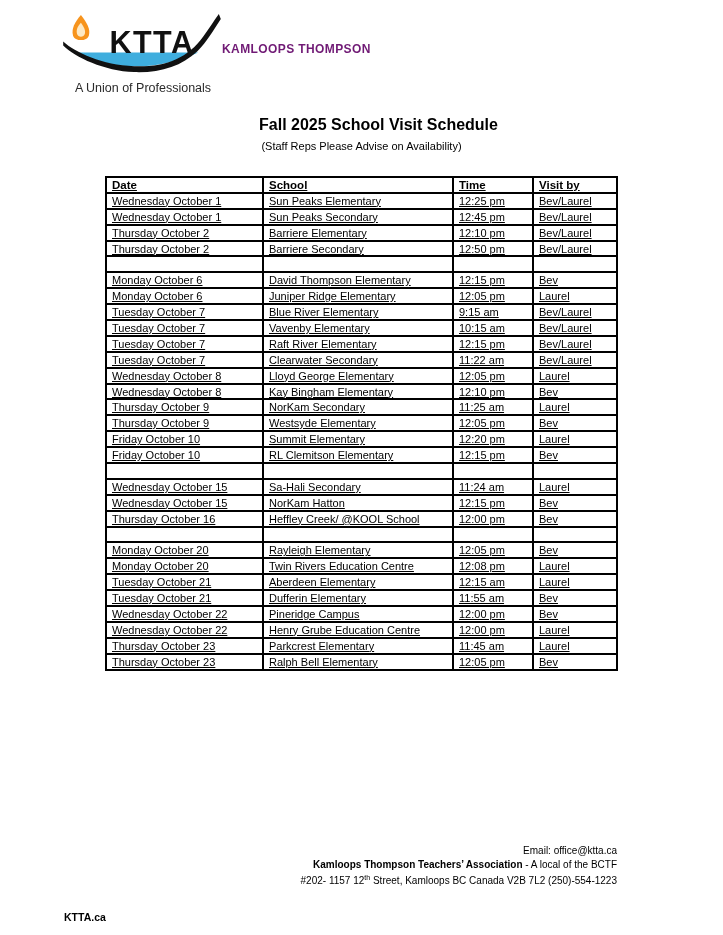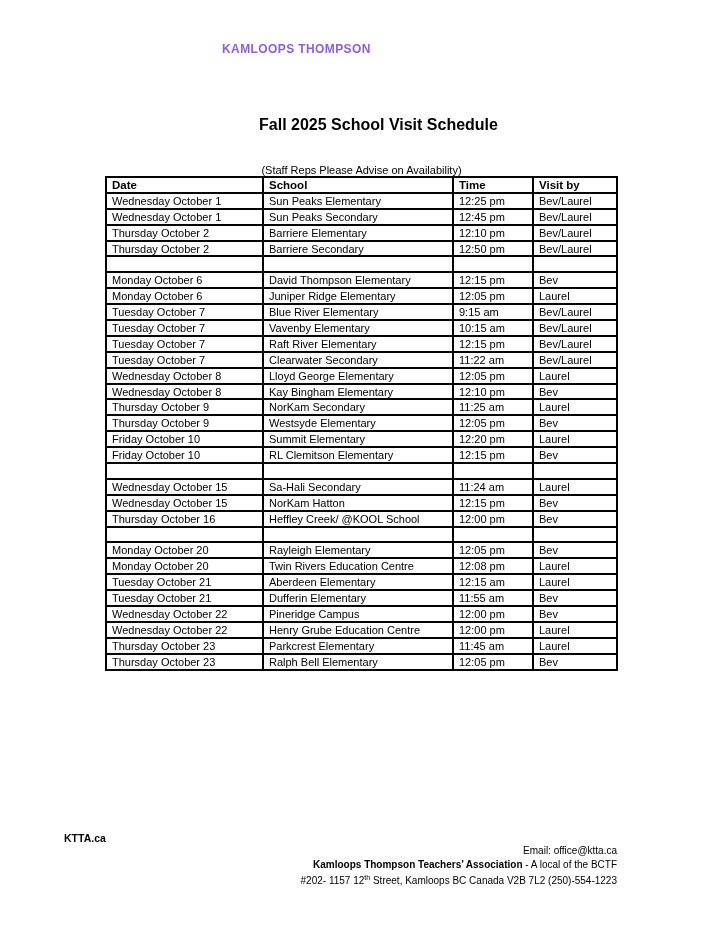--- a/index.html
+++ b/index.html
@@ -21,74 +21,89 @@
   .logo-tagline {
     margin-top: 1px;
     font-size: 12.5px;
     color: #2b2b2b;
     text-align: center;
     white-space: nowrap;
   }
   .org-name {
     position: absolute; left: 222px; top: 39px;
     font-weight: bold; font-size: 12px; line-height: 20px;
-    letter-spacing: 0.4px; color: #8b5cf6;
+    letter-spacing: 0.4px; color: #701a75;
   }
 
   
   .doc-title {
     position: absolute; top: 116px; left: 0; width: 100%;
     text-align: center; font-size: 16px; font-weight: bold; margin-left: 17px;
   }
   .doc-subtitle {
-    position: absolute; top: 164px; left: 0; width: 100%;
+    position: absolute; top: 140px; left: 0; width: 100%;
     text-align: center; font-size: 11px; font-weight: normal;
   }
 
   
   table.schedule {
     position: absolute; left: 105px; top: 176px;
     width: 511px;
     border-collapse: collapse;
     table-layout: fixed;
     font-size: 11px;
+    text-decoration: underline;
   }
   table.schedule col.c-date   { width: 157px; }
   table.schedule col.c-school { width: 190px; }
   table.schedule col.c-time   { width: 80px; }
   table.schedule col.c-visit  { width: 84px; }
   table.schedule th, table.schedule td {
     border: 2px solid #000;
     padding: 0 5px;
     height: 15.9px;
     text-align: left;
     vertical-align: middle;
     white-space: nowrap;
     overflow: hidden;
   }
   table.schedule th { font-weight: bold; font-size: 11.5px; }
 
   
   .footer-site {
-    position: absolute; left: 64px; top: 832px;
+    position: absolute; left: 64px; top: 911px;
     font-weight: bold; font-size: 10.5px;
   }
   .footer-contact {
     position: absolute; right: 106px; top: 844px;
     text-align: right; font-size: 10px; line-height: 13.5px;
     white-space: nowrap;
   }
   .footer-contact .bold { font-weight: bold; text-align: right; }
   .footer-contact sup { font-size: 7px; }
 </style>
 </head>
 <body>
 
 <div class="page">
 
+  <div class="logo-block">
+    <svg class="logo-svg" viewBox="0 0 160 67" aria-hidden="true">
+
+      <path id="logo-water" d="M 14 39 L 137 39 C 118 48 92 54 68 53 C 46 52 27 47 14 39 Z" fill="#3FAEDE"></path>
+
+      <path id="logo-swoosh" d="M 0 28 C 12 39 40 52 72 53 C 104 54 126 45 142 23 C 148 15 153 7 158 0 L 160 5 C 152 17 146 28 136 38 C 120 53 98 60 72 59 C 42 58 12 44 0 32 Z" fill="#111111"></path>
+
+      <path id="logo-flame" d="M 18 1 C 24 9 28 15 26 22 C 24 28 12 28 10 22 C 8 15 12 8 18 1 Z" fill="#F7941D"></path>
+      <path id="logo-flame-inner" d="M 18 9 C 21 13 23 17 22 20 C 21 24 15 24 14 20 C 13 16 15 12 18 9 Z" fill="#FDE9C4"></path>
+
+      <text id="logo-text" x="47" y="40" font-family="Liberation Sans, sans-serif" font-size="31" font-weight="bold" letter-spacing="1.5" fill="#111">KTTA</text>
+    </svg>
+    <div class="logo-tagline">A Union of Professionals</div>
+  </div>
 
   <div class="org-name">
     <div>KAMLOOPS THOMPSON</div>
   </div>
 
   <div class="doc-title">Fall 2025 School Visit Schedule</div>
   <div class="doc-subtitle">(Staff Reps Please Advise on Availability)</div>
 
   <table class="schedule">
     <colgroup>

